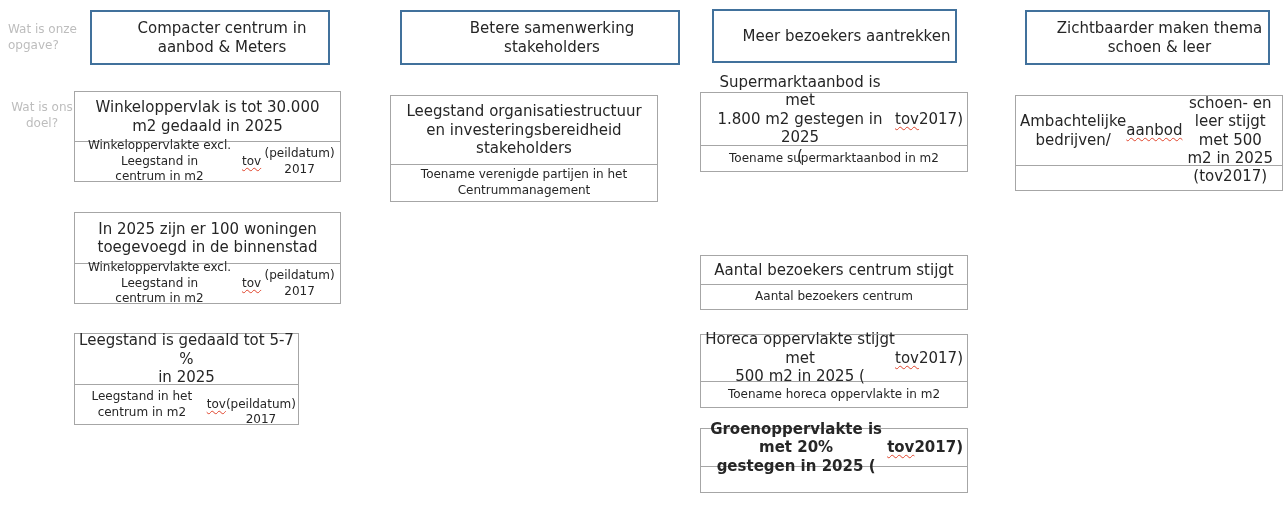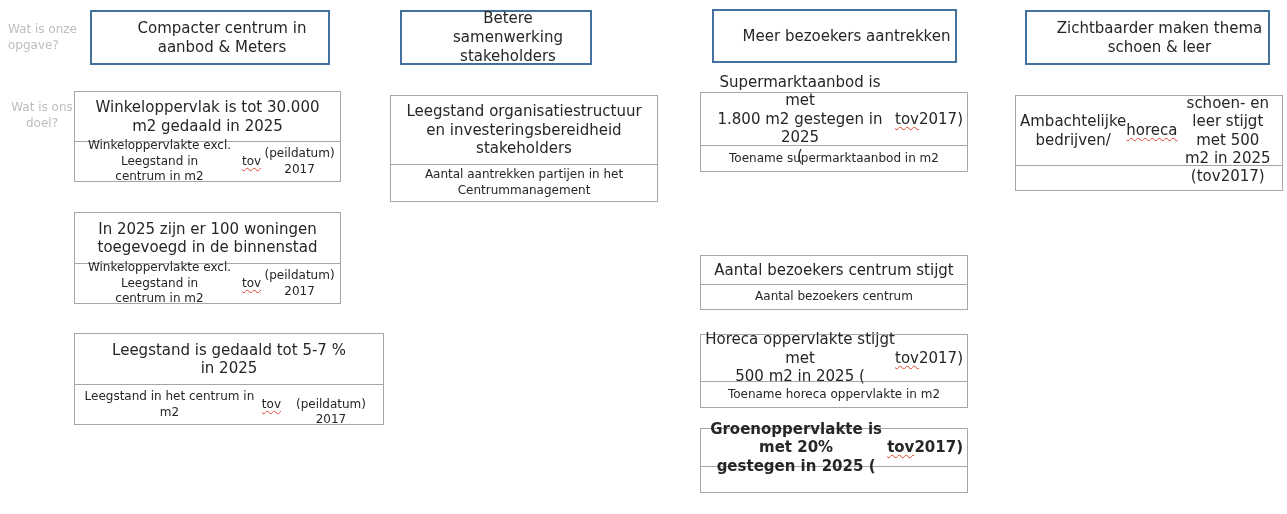--- a/index.html
+++ b/index.html
@@ -15,21 +15,21 @@
   #lbl-doel   { left: 8px; top: 99px; width: 68px; text-align: center; }
 
   .hdr {
     position: absolute; border: 2px solid #41719C; background: #ffffff;
     display: flex; align-items: center; justify-content: center;
     text-align: center; font-size: 15px; color: #262626; line-height: 1.25;
     white-space: pre-line;
     padding-left: 24px;
   }
   #hdr-1 { left: 90px;   top: 10px; width: 240px; height: 55px; }
-  #hdr-2 { left: 400px;  top: 10px; width: 192px; height: 55px; }
+  #hdr-2 { left: 400px;  top: 10px; width: 280px; height: 55px; }
   #hdr-3 { left: 712px;  top: 9px;  width: 245px; height: 54px; }
   #hdr-4 { left: 1025px; top: 10px; width: 245px; height: 55px; }
 
   .goal { position: absolute; }
   .goal-main {
     border: 1px solid #a6a6a6; background: #ffffff;
     display: flex; align-items: center; justify-content: center;
     text-align: center; font-size: 15px; color: #262626; line-height: 1.23;
     white-space: pre-line; padding: 0 4px;
   }
@@ -39,21 +39,21 @@
     text-align: center; font-size: 12px; color: #262626; line-height: 1.3;
     white-space: pre-line; padding: 0 2px;
   }
   .goal-sub.detached { margin-top: 2px; }
 
   
   #g1-1 { left: 74px; top: 91px;  width: 267px; }
   #g1-1 .goal-main { height: 51px; }  #g1-1 .goal-sub { height: 41px; }
   #g1-2 { left: 74px; top: 212px; width: 267px; }
   #g1-2 .goal-main { height: 52px; }  #g1-2 .goal-sub { height: 41px; }
-  #g1-3 { left: 74px; top: 333px; width: 310px; }
+  #g1-3 { left: 74px; top: 333px; width: 225px; }
   #g1-3 .goal-main { height: 52px; }  #g1-3 .goal-sub { height: 41px; }
   
   #g2-1 { left: 390px; top: 95px; width: 268px; }
   #g2-1 .goal-main { height: 70px; }  #g2-1 .goal-sub { height: 38px; }
   
   #g3-1 { left: 700px; top: 92px; width: 268px; }
   #g3-1 .goal-main { height: 54px; }
   #g3-1 .sub-a { height: 27px; }
   #g3-1 .sub-b { height: 41px; }
   #g3-2 { left: 700px; top: 255px; width: 268px; }
@@ -108,21 +108,21 @@
     <div class="goal-main">Leegstand is gedaald tot 5-7 %
 in 2025</div>
     <div class="goal-sub">Leegstand in het centrum in m2 <span class="sq">tov</span>
 (peildatum) 2017</div>
   </div>
 
   <div class="goal" id="g2-1">
     <div class="goal-main">Leegstand organisatiestructuur
 en investeringsbereidheid
 stakeholders</div>
-    <div class="goal-sub">Aantal aantrekken partijen in het
+    <div class="goal-sub">Toename verenigde partijen in het
 Centrummanagement</div>
   </div>
 
   <div class="goal" id="g3-1">
     <div class="goal-main">Supermarktaanbod is met
 1.800 m2 gestegen in 2025
 (<span class="sq">tov</span> 2017)</div>
     <div class="goal-sub sub-a">Toename supermarktaanbod in m2</div>
   </div>
   <div class="goal" id="g3-2">
@@ -134,19 +134,19 @@
 500 m2 in 2025 (<span class="sq">tov</span> 2017)</div>
     <div class="goal-sub">Toename horeca oppervlakte in m2</div>
   </div>
   <div class="goal" id="g3-4">
     <div class="goal-main">Groenoppervlakte is met 20%
 gestegen in 2025 (<span class="sq">tov</span> 2017)</div>
     <div class="goal-sub"></div>
   </div>
 
   <div class="goal" id="g4-1">
-    <div class="goal-main">Ambachtelijke bedrijven/<span class="sq">horeca</span>
+    <div class="goal-main">Ambachtelijke bedrijven/<span class="sq">aanbod</span>
 schoen- en leer stijgt met 500
 m2 in 2025 (tov2017)</div>
     <div class="goal-sub"></div>
   </div>
 
 </div>
 
 </body></html>

